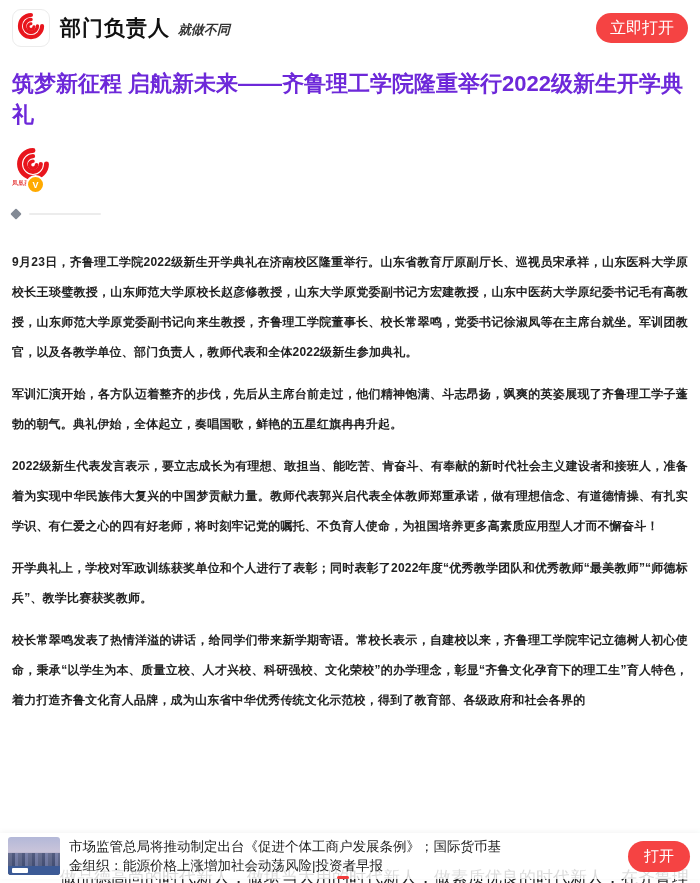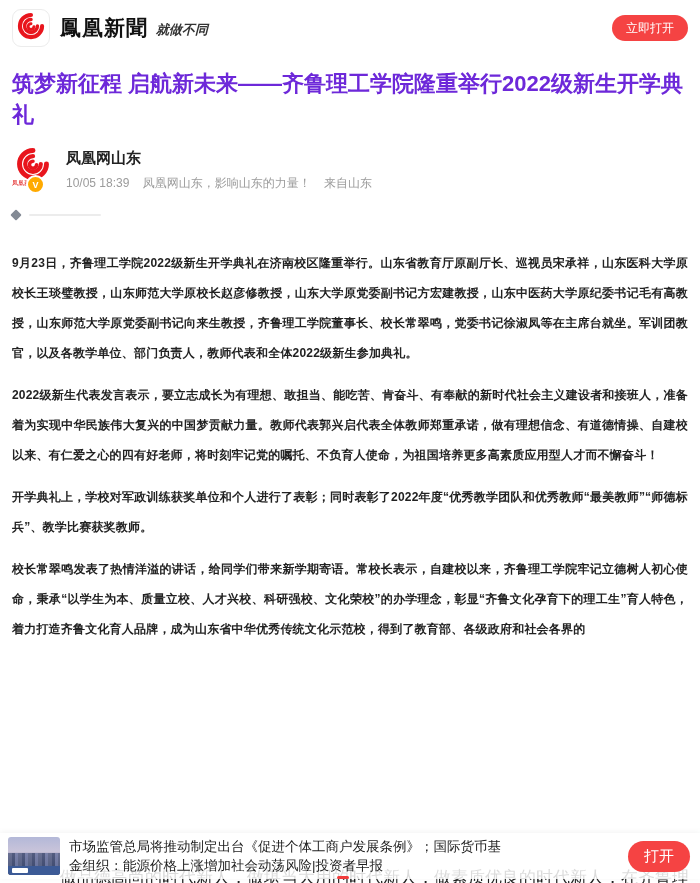--- a/index.html
+++ b/index.html
@@ -7,21 +7,21 @@
         font-family:"Liberation Sans","DejaVu Sans",sans-serif;color:#1f1f1f;}
   
   .hdr{display:flex;align-items:center;height:56px;padding:0 12px;background:#fff;}
   .app-icon{width:38px;height:38px;border:1px solid #ececec;border-radius:9px;
             display:flex;align-items:center;justify-content:center;background:#fff;box-sizing:border-box;}
   .brand{margin-left:10px;font-family:"Liberation Serif","DejaVu Serif",serif;
          font-size:21px;font-weight:700;color:#111;letter-spacing:1px;}
   .tagline{margin-left:8px;font-family:"Liberation Serif","DejaVu Serif",serif;
            font-size:13px;font-style:italic;font-weight:600;color:#333;padding-top:4px;}
   .pill-btn{margin-left:auto;background:#f54343;color:#fff;border:none;border-radius:16px;
-            font-size:12px;padding:7px 14px;line-height:1;cursor:pointer;
+            font-size:16px;padding:7px 14px;line-height:1;cursor:pointer;
             font-family:"Liberation Sans","DejaVu Sans",sans-serif;}
   
   .title{margin:12px 12px 0;font-size:22px;line-height:31px;font-weight:700;color:#6d28d9;}
   
   .author{display:flex;margin:17px 12px 0;align-items:flex-start;}
   .avatar{position:relative;width:44px;height:44px;flex:none;}
   .avatar .spiral{position:absolute;top:0;left:4px;}
   .avatar-caption{position:absolute;left:0;bottom:3px;font-size:6px;color:#d00;white-space:nowrap;}
   .v-badge{position:absolute;left:14px;bottom:-3px;width:15px;height:15px;border-radius:50%;
            background:#ffaa00;border:2px solid #fff;color:#fff;font-size:9px;font-weight:700;
@@ -67,57 +67,50 @@
   <div class="hdr">
     <div class="app-icon">
       <span>
         <svg width="28" height="28" viewBox="0 0 48 48">
           <path d="M24 5 A19 19 0 1 0 43 24" stroke="#e8151d" stroke-width="7" fill="none" stroke-linecap="round"></path>
           <path d="M24 13 A11 11 0 1 0 35 24" stroke="#e8151d" stroke-width="6" fill="none" stroke-linecap="round"></path>
           <path d="M24 20 A5 5 0 1 0 29 25" stroke="#e8151d" stroke-width="5" fill="none" stroke-linecap="round"></path>
         </svg>
       </span>
     </div>
-    <span class="brand">鳳凰新聞</span>
+    <span class="brand">部门负责人</span>
     <span class="tagline">就做不同</span>
     <button class="pill-btn">立即打开</button>
   </div>
 
   <h1 class="title">筑梦新征程 启航新未来——齐鲁理工学院隆重举行2022级新生开学典礼</h1>
 
   <div class="author">
     <div class="avatar">
       <span class="spiral">
         <svg width="34" height="34" viewBox="0 0 48 48">
           <path d="M24 5 A19 19 0 1 0 43 24" stroke="#e8151d" stroke-width="7" fill="none" stroke-linecap="round"></path>
           <path d="M24 13 A11 11 0 1 0 35 24" stroke="#e8151d" stroke-width="6" fill="none" stroke-linecap="round"></path>
           <path d="M24 20 A5 5 0 1 0 29 25" stroke="#e8151d" stroke-width="5" fill="none" stroke-linecap="round"></path>
         </svg>
       </span>
       <span class="avatar-caption">凤凰新闻</span>
       <span class="v-badge">V</span>
     </div>
-    <div class="author-info">
-      <div class="author-name">凤凰网山东</div>
-      <div class="author-meta">
-        <span>10/05 18:39</span><span class="sep"></span>
-        <span>凤凰网山东，影响山东的力量！</span><span class="sep"></span>
-        <span>来自山东</span>
-      </div>
-    </div>
   </div>
 
   <div class="divider">
     <span class="diamond"></span>
     <span class="div-line"></span>
   </div>
 
   <div class="body-wrap">
     <p>9月23日，齐鲁理工学院2022级新生开学典礼在济南校区隆重举行。山东省教育厅原副厅长、巡视员宋承祥，山东医科大学原校长王琰璧教授，山东师范大学原校长赵彦修教授，山东大学原党委副书记方宏建教授，山东中医药大学原纪委书记毛有高教授，山东师范大学原党委副书记向来生教授，齐鲁理工学院董事长、校长常翠鸣，党委书记徐淑凤等在主席台就坐。军训团教官，以及各教学单位、部门负责人，教师代表和全体2022级新生参加典礼。</p>
-    <p>2022级新生代表发言表示，要立志成长为有理想、敢担当、能吃苦、肯奋斗、有奉献的新时代社会主义建设者和接班人，准备着为实现中华民族伟大复兴的中国梦贡献力量。教师代表郭兴启代表全体教师郑重承诺，做有理想信念、有道德情操、自建校以来、有仁爱之心的四有好老师，将时刻牢记党的嘱托、不负育人使命，为祖国培养更多高素质应用型人才而不懈奋斗！</p>
+    <p>军训汇演开始，各方队迈着整齐的步伐，先后从主席台前走过，他们精神饱满、斗志昂扬，飒爽的英姿展现了齐鲁理工学子蓬勃的朝气。典礼伊始，全体起立，奏唱国歌，鲜艳的五星红旗冉冉升起。</p>
+    <p>2022级新生代表发言表示，要立志成长为有理想、敢担当、能吃苦、肯奋斗、有奉献的新时代社会主义建设者和接班人，准备着为实现中华民族伟大复兴的中国梦贡献力量。教师代表郭兴启代表全体教师郑重承诺，做有理想信念、有道德情操、有扎实学识、有仁爱之心的四有好老师，将时刻牢记党的嘱托、不负育人使命，为祖国培养更多高素质应用型人才而不懈奋斗！</p>
     <p>开学典礼上，学校对军政训练获奖单位和个人进行了表彰；同时表彰了2022年度“优秀教学团队和优秀教师“最美教师”“师德标兵”、教学比赛获奖教师。</p>
     <p>校长常翠鸣发表了热情洋溢的讲话，给同学们带来新学期寄语。常校长表示，自建校以来，齐鲁理工学院牢记立德树人初心使命，秉承“以学生为本、质量立校、人才兴校、科研强校、文化荣校”的办学理念，彰显“齐鲁文化孕育下的理工生”育人特色，着力打造齐鲁文化育人品牌，成为山东省中华优秀传统文化示范校，得到了教育部、各级政府和社会各界的</p>
   </div>
 
   <div class="behind-line behind-b">做品德高尚的时代新人，做堪当大用的时代新人，做素质优良的时代新人，在齐鲁理</div>
 
   <div class="bottom-bar">
     <div class="thumb">
       <span class="thumb-sky"></span>
       <span class="thumb-strip"></span>

